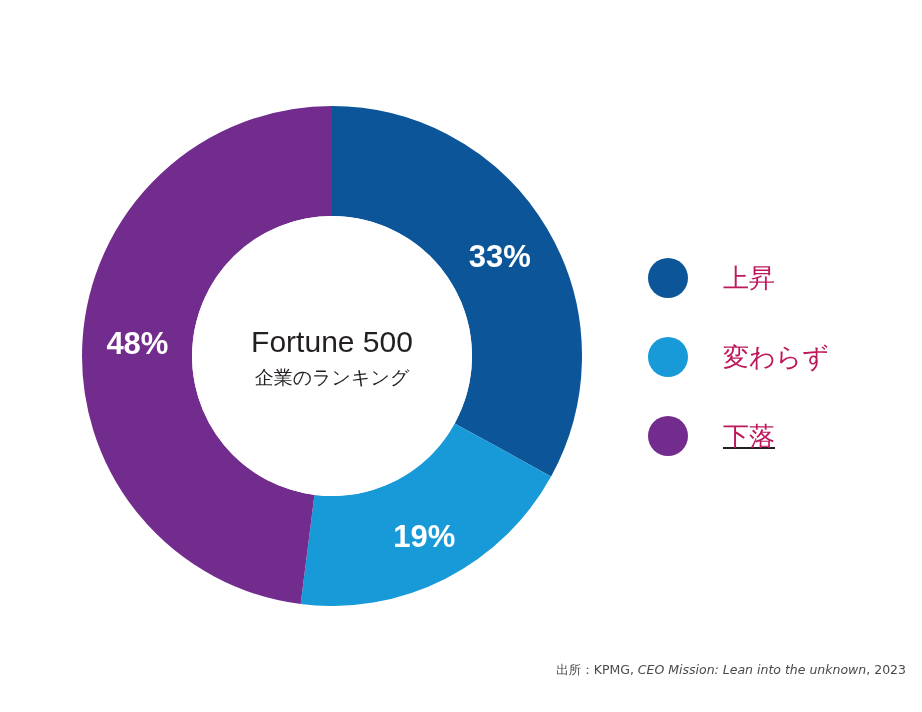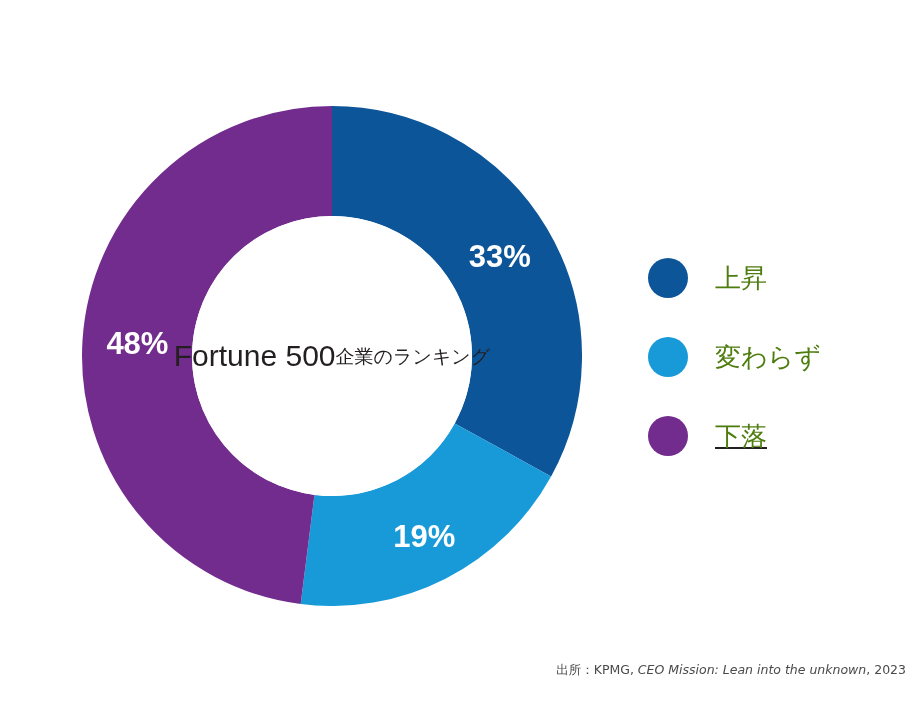--- a/index.html
+++ b/index.html
@@ -47,20 +47,21 @@
   }
 
   
   #donut-center-text {
     position: absolute;
     left: 152px;
     top: 216px;
     width: 360px;
     height: 280px;
     display: flex;
+    flex-direction: column;
     align-items: center;
     justify-content: center;
     pointer-events: none;
   }
   #donut-center-text .center-line {
     font-size: 30px;
     line-height: 1.42;
     color: #231f20;
     text-align: center;
     white-space: nowrap;
@@ -84,24 +85,24 @@
     margin-bottom: 21px;
   }
   .legend-item:last-child { margin-bottom: 0; text-decoration: underline; }
   .legend-swatch {
     width: 40px;
     height: 40px;
     border-radius: 50%;
     flex: 0 0 40px;
   }
   .legend-label {
-    margin-left: 27px;
+    margin-left: 35px;
     font-family: "DejaVu Sans", "Liberation Sans", sans-serif;
     font-size: 26px;
-    color: #4d7c0f;
+    color: #be185d;
     white-space: nowrap;
   }
 
   
   #source-note {
     position: absolute;
     right: 16px;
     top: 662px;
     font-family: "DejaVu Sans", "Liberation Sans", sans-serif;
     font-size: 12.5px;

